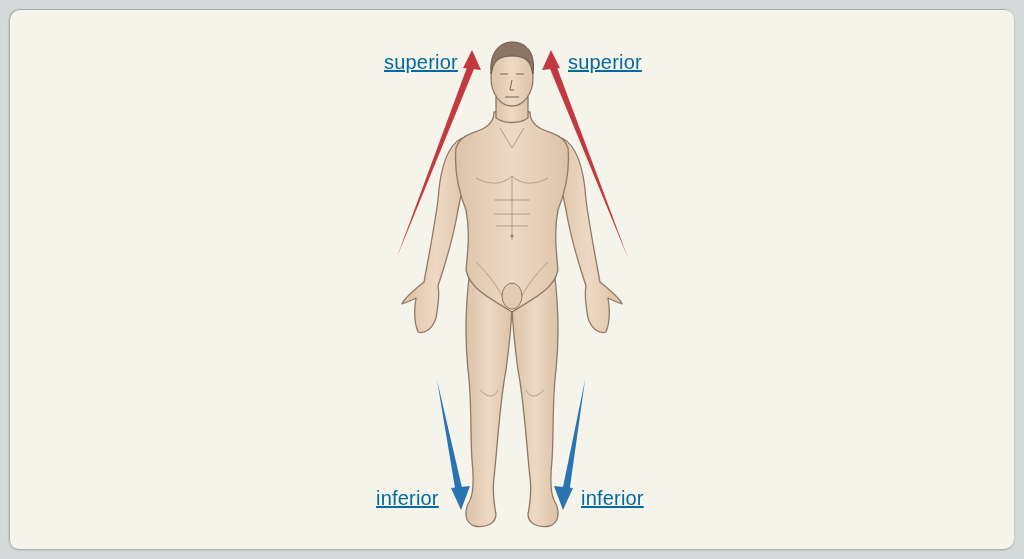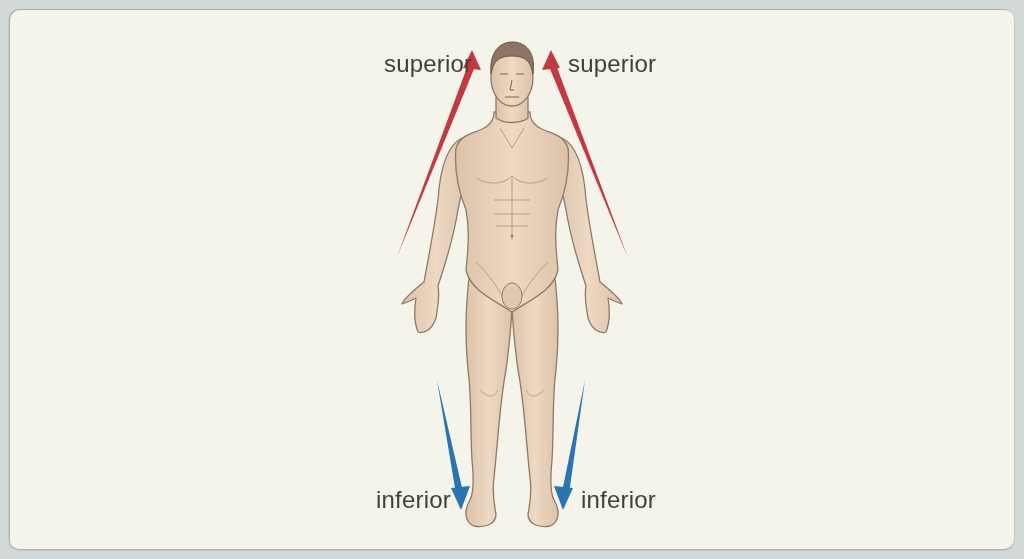--- a/index.html
+++ b/index.html
@@ -12,24 +12,25 @@
   .panel {
     position: absolute; left: 9px; top: 9px;
     width: 1005px; height: 540px;
     background: #f5f4ea;
     border-radius: 10px;
     box-shadow: inset 1px 1px 0 #a9aeae, 0 1px 2px rgba(0,0,0,0.25);
   }
   .figure-svg { position: absolute; left: 0; top: 0; }
   .label {
     position: absolute;
-    font-size: 24px;
-    color: #404040;
+    font-size: 20px;
+    color: #0369a1;
     line-height: 1;
     letter-spacing: 0.2px;
+    text-decoration: underline;
   }
 </style>
 </head>
 <body>
 
 <div class="panel"></div>
 
 <svg class="figure-svg" width="1024" height="559" viewBox="0 0 1024 559">
   <defs>
     <linearGradient id="skinGrad" x1="0" x2="1" y1="0" y2="0">

